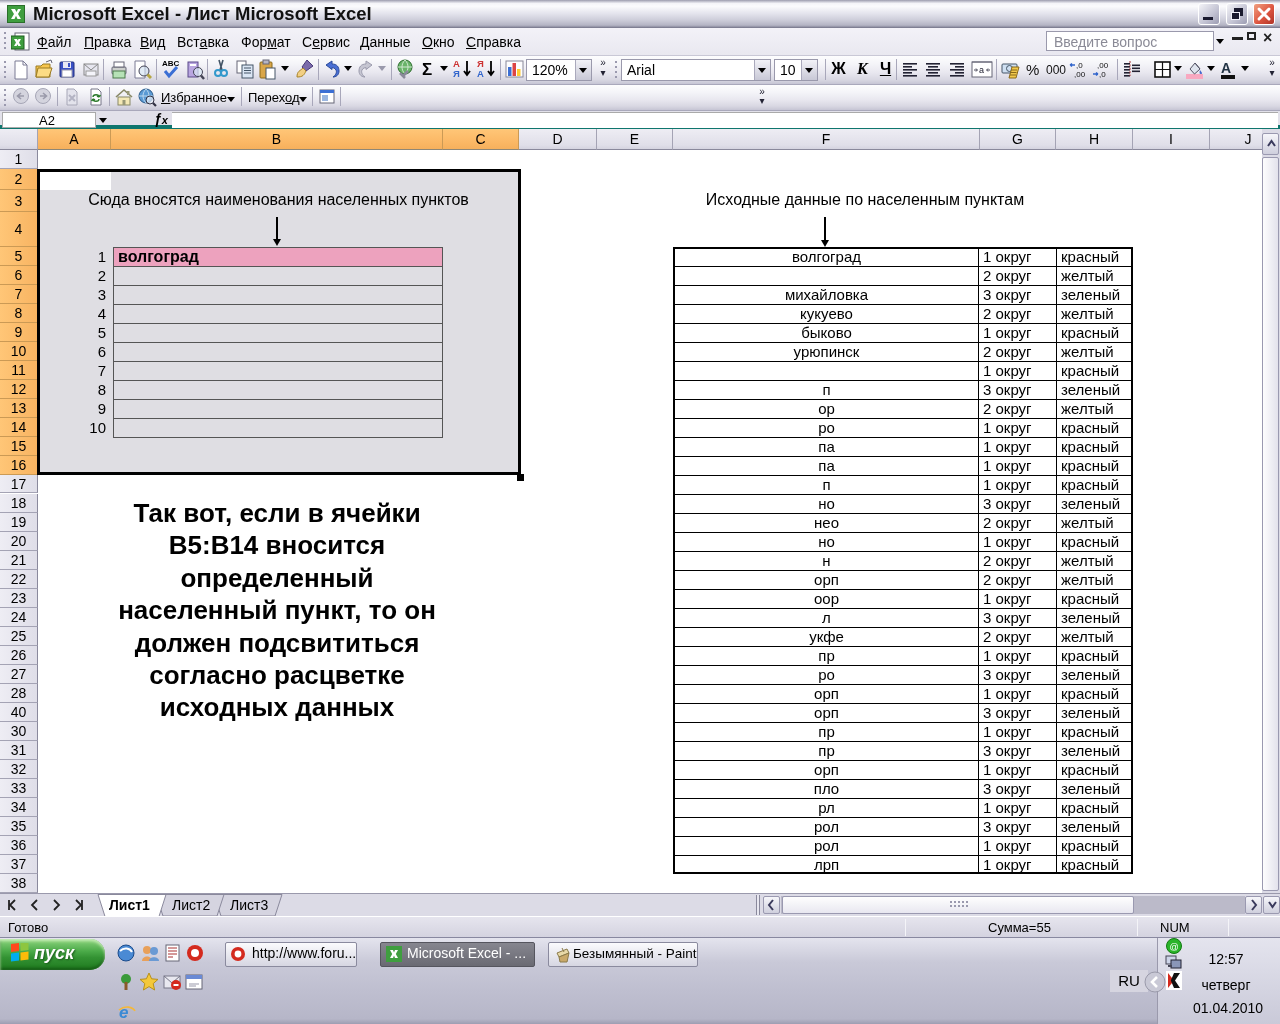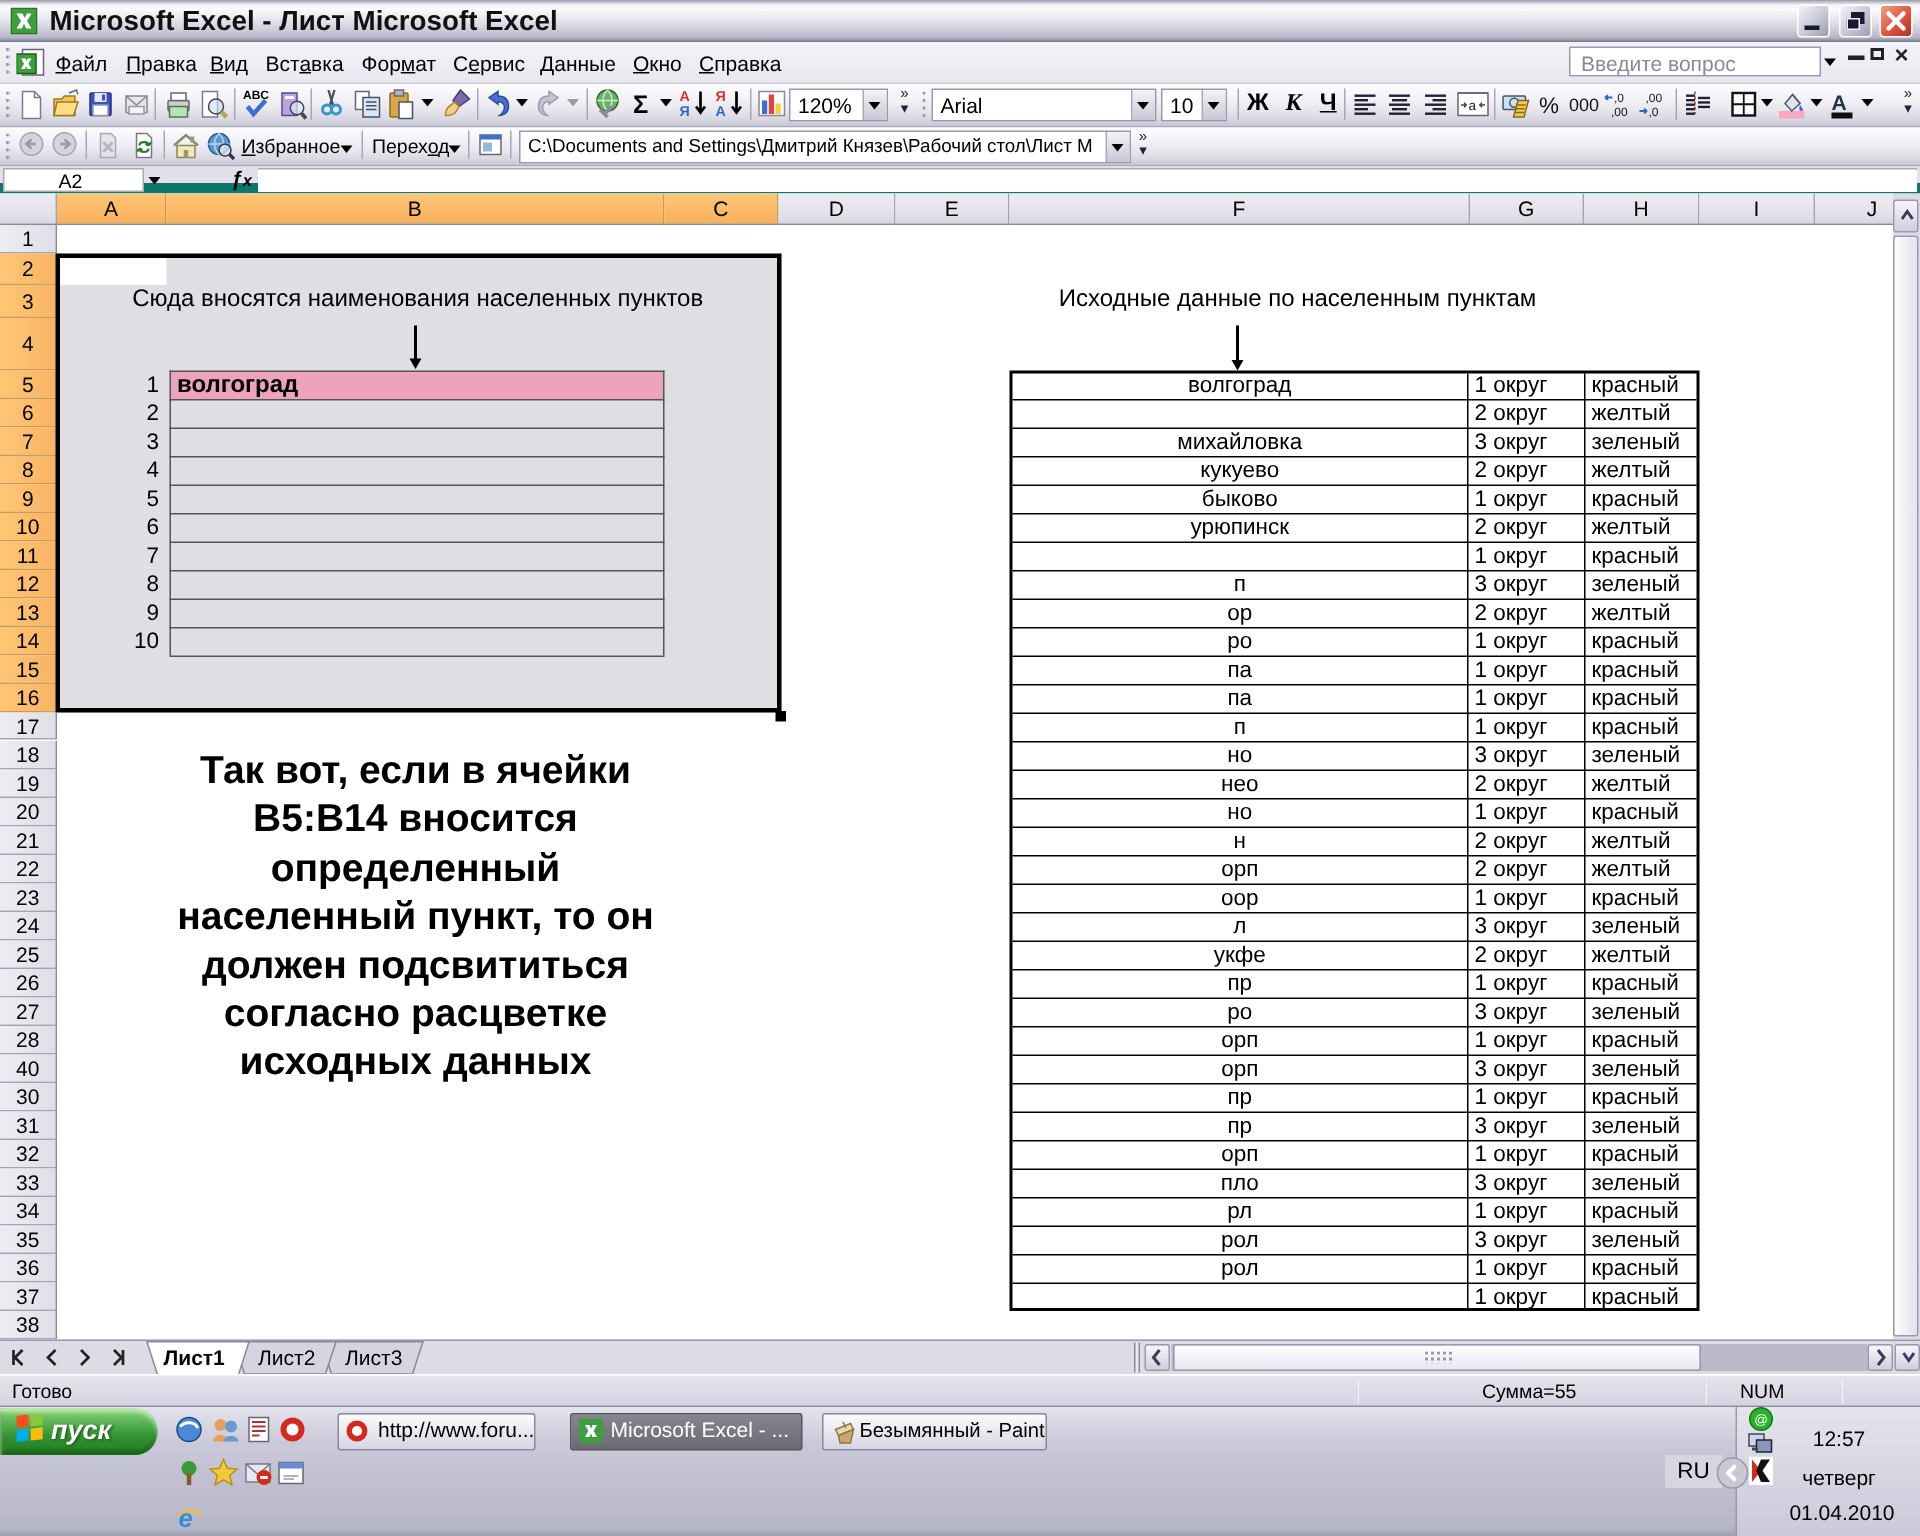--- a/index.html
+++ b/index.html
@@ -24,21 +24,21 @@
 
 .toolbar { background:linear-gradient(to bottom,#fdfdfe 0%,#f4f4f8 30%,#e8e7ef 60%,#d8d7e2 85%,#c6c5d4 100%); border-bottom:1px solid #a9a8bb; }
 #toolbar1 { left:0; top:56px; width:1280px; height:29px; }
 #toolbar2 { left:0; top:85px; width:1280px; height:26px; }
 .tsep { position:absolute; width:1px; background:#a8a7ba; }
 .combo { position:absolute; background:#fff; border:1px solid #9a99ac; }
 .combo .arr { position:absolute; right:0; top:0; bottom:0; width:16px; background:linear-gradient(to bottom,#f2f2f7,#c8c8d6); border-left:1px solid #aaa9bc; }
 .darr { position:absolute; width:0; height:0; border-left:4px solid transparent; border-right:4px solid transparent; border-top:5px solid #000; }
 
 
-#formulabar { left:0; top:111px; width:1280px; height:18px; background:#e2e1ea; border-bottom:7px solid #0f766e; }
+#formulabar { left:0; top:111px; width:1280px; height:18px; background:#e2e1ea; border-bottom:4px solid #0f766e; }
 #namebox { position:absolute; left:2px; top:1px; width:94px; height:16px; background:#fff; border:1px solid #aaa; font-size:13px; padding-left:36px; }
 #fxlbl { position:absolute; left:154px; top:0px; font-size:14px; font-style:italic; font-weight:bold; }
 #fmlfield { position:absolute; left:172px; top:1px; width:1106px; height:16px; background:#fff; border-top:1px solid #aaa; }
 
 
 #grid { left:0; top:129px; width:1262px; height:764px; background:#fff; overflow:hidden; }
 .colhdr { position:absolute; top:0; height:21px; background:linear-gradient(to bottom,#eeedf4,#e0dfe9 80%,#d5d4e0); border-right:1px solid #a4a3b4; border-bottom:1px solid #8a899c; font-size:14px; text-align:center; line-height:21px; color:#000; }
 .colhdr.sel { background:linear-gradient(to bottom,#ffc677,#fcba68 55%,#f6b05c); border-right:1px solid #cb9a55; border-bottom:1px solid #8f8776; }
 .rowhdr { position:absolute; left:0; width:38px; background:linear-gradient(to right,#eeedf4,#dfdee8); border-right:1px solid #8a899c; border-bottom:1px solid #a4a3b4; font-size:14px; text-align:center; color:#000; display:flex; align-items:center; justify-content:center; }
 .rowhdr.sel { background:linear-gradient(to right,#ffc677,#f8b462); border-bottom:1px solid #cb9a55; }
@@ -289,21 +289,20 @@
           <path d="M16 16 L19 19" stroke="#334" stroke-width="2.2"></path>
         </svg><div class="tsep" style="left:241px;top:2px;height:19px"></div><div class="tsep" style="left:312px;top:2px;height:19px"></div><svg class="abs" style="left:318px;top:3px" width="18" height="20" viewBox="0 0 18 20">
           <rect x="2" y="2" width="14" height="13" fill="#fff" stroke="#667"></rect>
           <rect x="2" y="2" width="14" height="3" fill="#3b6fd4"></rect>
           <rect x="4" y="7" width="6" height="6" fill="#9ab6e0"></rect>
         </svg><div class="tsep" style="left:340px;top:2px;height:19px"></div><div class="abs" style="left:756px;top:2px;width:12px;height:22px;font-size:10px;color:#223;text-align:center;line-height:9px">»<br>▾</div></span>
     <div class="abs" style="left:161px;top:5px;font-size:13px"><u>И</u>збранное</div>
     <div class="darr" style="left:227px;top:12px"></div>
     <div class="abs" style="left:248px;top:5px;font-size:13px">Перех<u>о</u>д</div>
     <div class="darr" style="left:299px;top:12px"></div>
-    <div class="combo" style="left:346px;top:2px;width:408px;height:22px;font-size:12.5px;padding:2px 0 0 5px;white-space:nowrap;overflow:hidden">C:\Documents and Settings\Дмитрий Князев\Рабочий стол\Лист М<div class="arr"></div><div class="darr" style="right:4px;top:8px"></div></div>
   </div>
 
   <div class="abs" id="formulabar">
     <div id="namebox">A2</div>
     <div class="abs" style="left:96px;top:1px;width:16px;height:16px">
         <div class="darr" style="left:3px;top:6px"></div>
       </div>
     <div id="fxlbl">ƒ<span style="font-size:11px">x</span></div>
     <div id="fmlfield"></div>
   </div>
@@ -519,20 +518,21 @@
           <div class="rttxt" style="left:386px;top:530px">зеленый</div>
           <div class="rttxt" style="left:0;top:549px;width:303px;text-align:center">рл</div>
           <div class="rttxt" style="left:308px;top:549px">1 округ</div>
           <div class="rttxt" style="left:386px;top:549px">красный</div>
           <div class="rttxt" style="left:0;top:568px;width:303px;text-align:center">рол</div>
           <div class="rttxt" style="left:308px;top:568px">3 округ</div>
           <div class="rttxt" style="left:386px;top:568px">зеленый</div>
           <div class="rttxt" style="left:0;top:587px;width:303px;text-align:center">рол</div>
           <div class="rttxt" style="left:308px;top:587px">1 округ</div>
           <div class="rttxt" style="left:386px;top:587px">красный</div>
+          <div class="rttxt" style="left:0;top:606px;width:303px;text-align:center">лрп</div>
           <div class="rttxt" style="left:308px;top:606px">1 округ</div>
           <div class="rttxt" style="left:386px;top:606px">красный</div>
         </div>
         <div class="abs" style="left:97px;top:368px;width:360px;text-align:center;font-weight:bold;font-size:26px;line-height:32.4px">Так вот, если в ячейки<br>B5:B14 вносится<br>определенный<br>населенный пункт, то он<br>должен подсвититься<br>согласно расцветке<br>исходных данных</div>
       </div>
   </div>
 
   <div class="abs" style="left:1262px;top:129px;width:18px;height:764px;background:#dcdbe6">
     <div class="scrollbtn" style="left:0px;top:4px;width:17px;height:22px"><svg width="17" height="20">
           <path d="M5 12 L8.5 7 L12 12" fill="none" stroke="#3a3a5c" stroke-width="2"></path>

